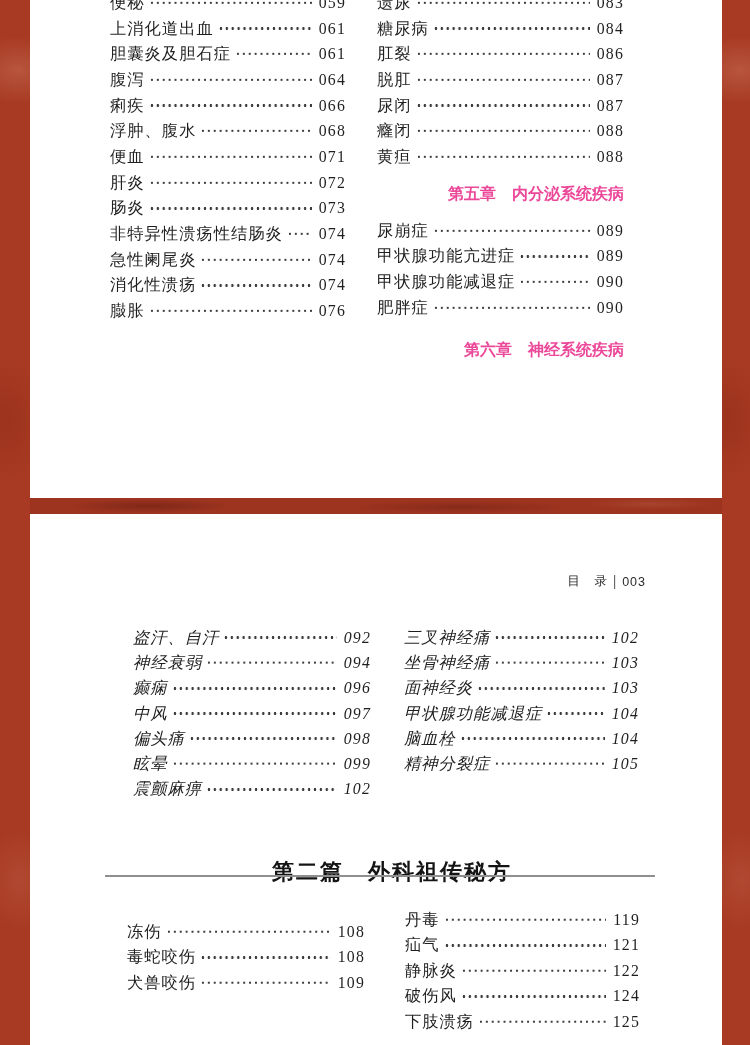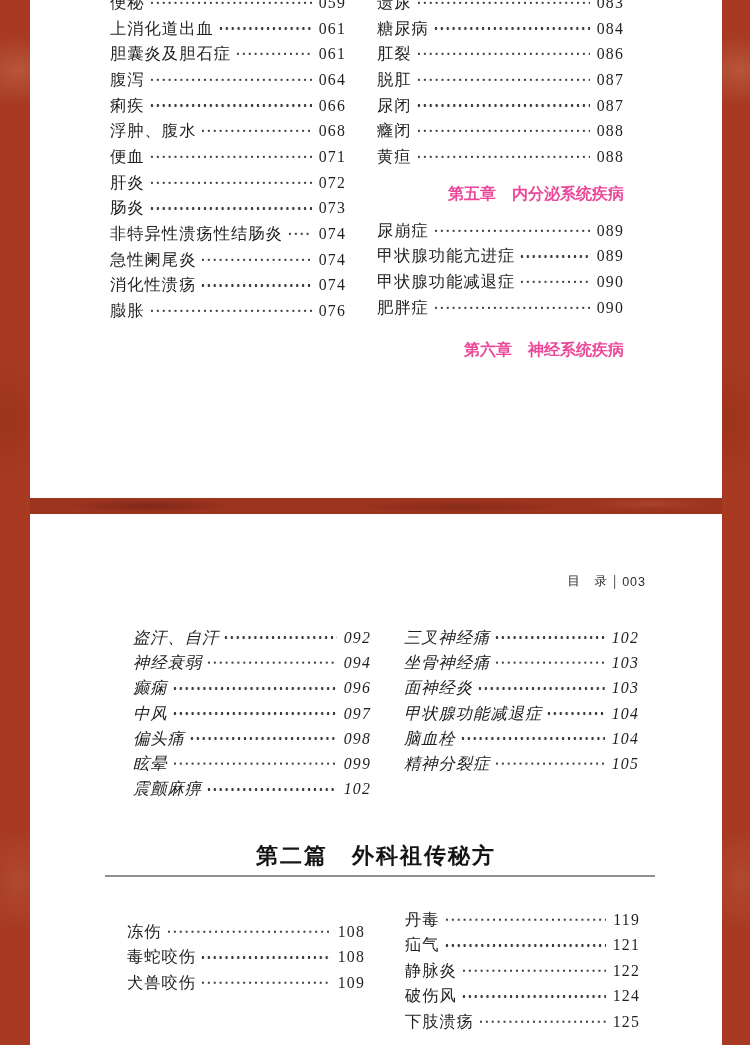--- a/index.html
+++ b/index.html
@@ -66,21 +66,21 @@
   .chapter-heading.mt14{margin-top:16px;}
   .chapter-heading.ch1{margin:0 0 13px 0;}
   .page-header{
     position:absolute;right:76px;top:59px;
     font-family:"Liberation Sans","DejaVu Sans",sans-serif;
     font-size:12.5px;color:#2a2a2a;letter-spacing:1px;
     display:flex;align-items:center;gap:5px;
   }
   .page-header .sep{color:#555;font-weight:normal;transform:scaleY(1.1);}
   .part-heading{
-    position:absolute;left:0;width:100%;top:327px;margin:0;
+    position:absolute;left:0;width:100%;top:327px;margin:16px;
     text-align:center;
     font-family:"Liberation Sans","DejaVu Sans",sans-serif;
     font-weight:bold;font-size:22px;letter-spacing:2px;color:#141414;
   }
   .rule{position:absolute;left:75px;width:550px;top:361px;height:2px;background:var(--rule-gray);}
 </style>
 </head>
 <body>
 
 <div class="canvas">

